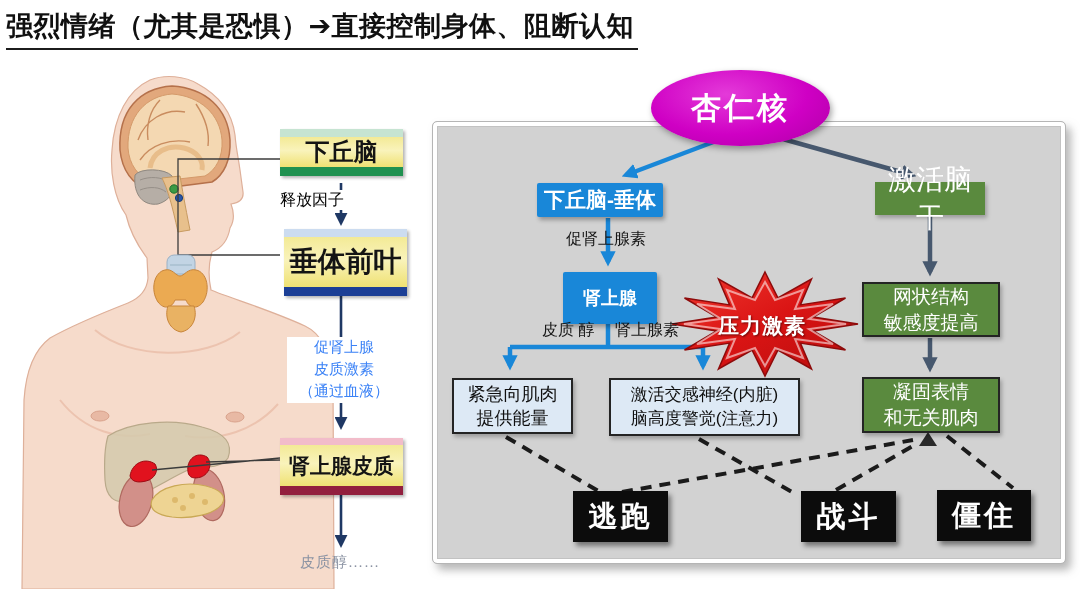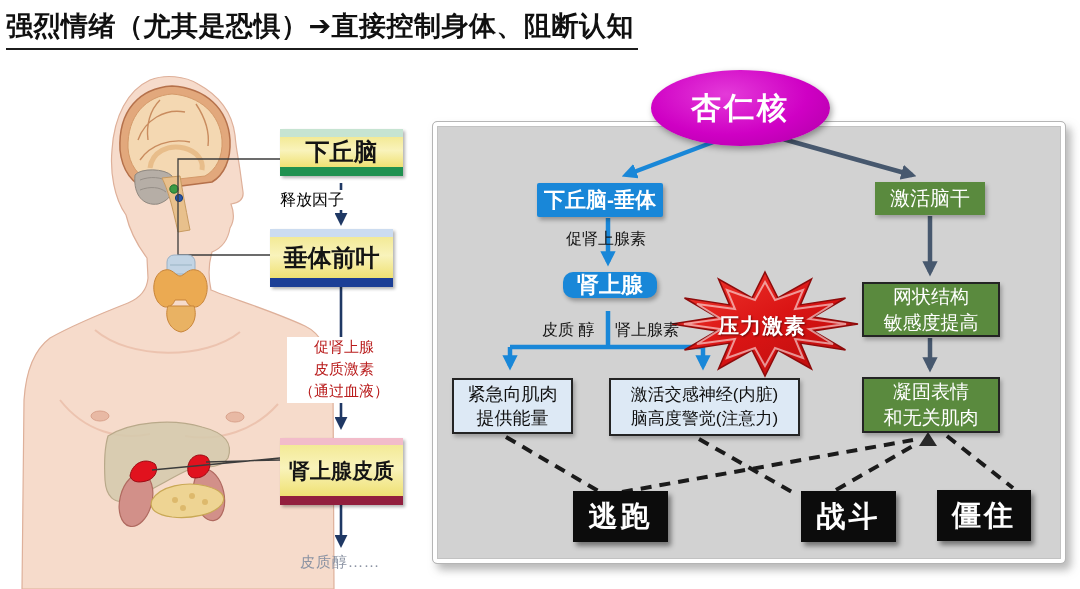--- a/index.html
+++ b/index.html
@@ -139,23 +139,23 @@
 
   <svg class="abs" style="left:668px;top:268px;z-index:3;" width="195" height="112" viewBox="0 0 195 112">
     <polygon fill="url(#burstGrad)" stroke="#8e0b0b" stroke-width="1.5" points="97,4 109.9,29.9 143.5,11 132.4,36.9 177.5,30 145.3,49 190,56 145.3,63 177.5,82 132.4,75.1 143.5,101 109.9,82.1 97,108 84.1,82.1 50.5,101 61.6,75.1 16.5,82 48.7,63 4,56 48.7,49 16.5,30 61.6,36.9 50.5,11 84.1,29.9"></polygon>
     <polygon fill="none" stroke="rgba(255,255,255,.55)" stroke-width="2" points="97,14 107,32 135,22 127,41 165,36 141,51 178,56 141,61 165,76 127,71 135,90 107,80 97,98 87,80 59,90 67,71 29,76 53,61 16,56 53,51 29,36 67,41 59,22 87,32"></polygon>
   </svg>
   <div id="burst-text" class="abs">压力激素</div>
 
   <div id="amygdala" class="abs">杏仁核</div>
 
   <div class="abs node blue-node" style="left:537px;top:183px;width:126px;height:34px;font-size:21px;">下丘脑-垂体</div>
-  <div class="abs node green-node" style="left:875px;top:182px;width:110px;height:33px;font-size:20px;">激活脑干</div>
+  <div class="abs node green-node" style="left:875px;top:182px;width:110px;height:33px;font-size:28px;">激活脑干</div>
   <div class="abs edge-label" style="left:566px;top:229px;">促肾上腺素</div>
-  <div class="abs node blue-node" style="left:563px;top:272px;width:94px;height:26px;font-size:22px;border-radius:10px;">肾上腺</div>
+  <div class="abs node blue-node" style="left:563px;top:272px;width:94px;height:52px;font-size:18px;">肾上腺</div>
   <div class="abs edge-label" style="left:542px;top:320px;">皮质 醇</div>
   <div class="abs edge-label" style="left:615px;top:320px;">肾上腺素</div>
 
   <div class="abs node green-node bordered" style="left:862px;top:282px;width:138px;height:55px;font-size:19px;line-height:1.35;">
     <span>网状结构</span>
     <span>敏感度提高</span>
   </div>
 
   <div class="abs node light-node" style="left:452px;top:378px;width:121px;height:56px;font-size:18px;line-height:1.35;">
     <span>紧急向肌肉</span>
@@ -172,25 +172,25 @@
     <span>和无关肌肉</span>
   </div>
 
   <div class="abs outcome" style="left:573px;top:491px;width:95px;height:51px;">逃跑</div>
   <div class="abs outcome" style="left:753px;top:491px;width:95px;height:51px;margin-left:48px;">战斗</div>
   <div class="abs outcome" style="left:937px;top:490px;width:94px;height:51px;">僵住</div>
 
   <div class="abs anat-box" style="left:280px;top:129px;width:123px;height:47px;font-size:24px;
         border-top:8px solid #c6e4d2;border-bottom:9px solid #1f9150;">下丘脑</div>
   <div class="abs serif" style="left:280px;top:190px;width:123px;font-size:16px;color:#000000;z-index:3;">释放因子</div>
-  <div class="abs anat-box" style="left:270px;top:229px;width:123px;height:58px;font-size:24px;
+  <div class="abs anat-box" style="left:284px;top:229px;width:123px;height:67px;font-size:28px;
         border-top:8px solid #ccdcf0;border-bottom:9px solid #1c3f96;">垂体前叶</div>
   <div class="abs serif" style="left:287px;top:337px;width:114px;height:66px;background:#fff;z-index:3;
-        display:flex;flex-direction:column;align-items:center;justify-content:center;font-size:15px;color:#b91c1c;line-height:1.45;">
+        display:flex;flex-direction:column;align-items:center;justify-content:center;font-size:15px;color:#3b82f6;line-height:1.45;">
     <span>促肾上腺</span>
     <span>皮质激素</span>
     <span>（通过血液）</span>
   </div>
-  <div class="abs anat-box" style="left:280px;top:438px;width:123px;height:67px;font-size:21px;
+  <div class="abs anat-box" style="left:280px;top:438px;width:123px;height:57px;font-size:21px;
         border-top:7px solid #f2bcca;border-bottom:9px solid #921f3e;">肾上腺皮质</div>
   <div class="abs serif" style="left:300px;top:553px;font-size:15px;color:#8b93a3;z-index:3;letter-spacing:1px;">皮质醇……</div>
 
 </div>
 
 </body></html>

